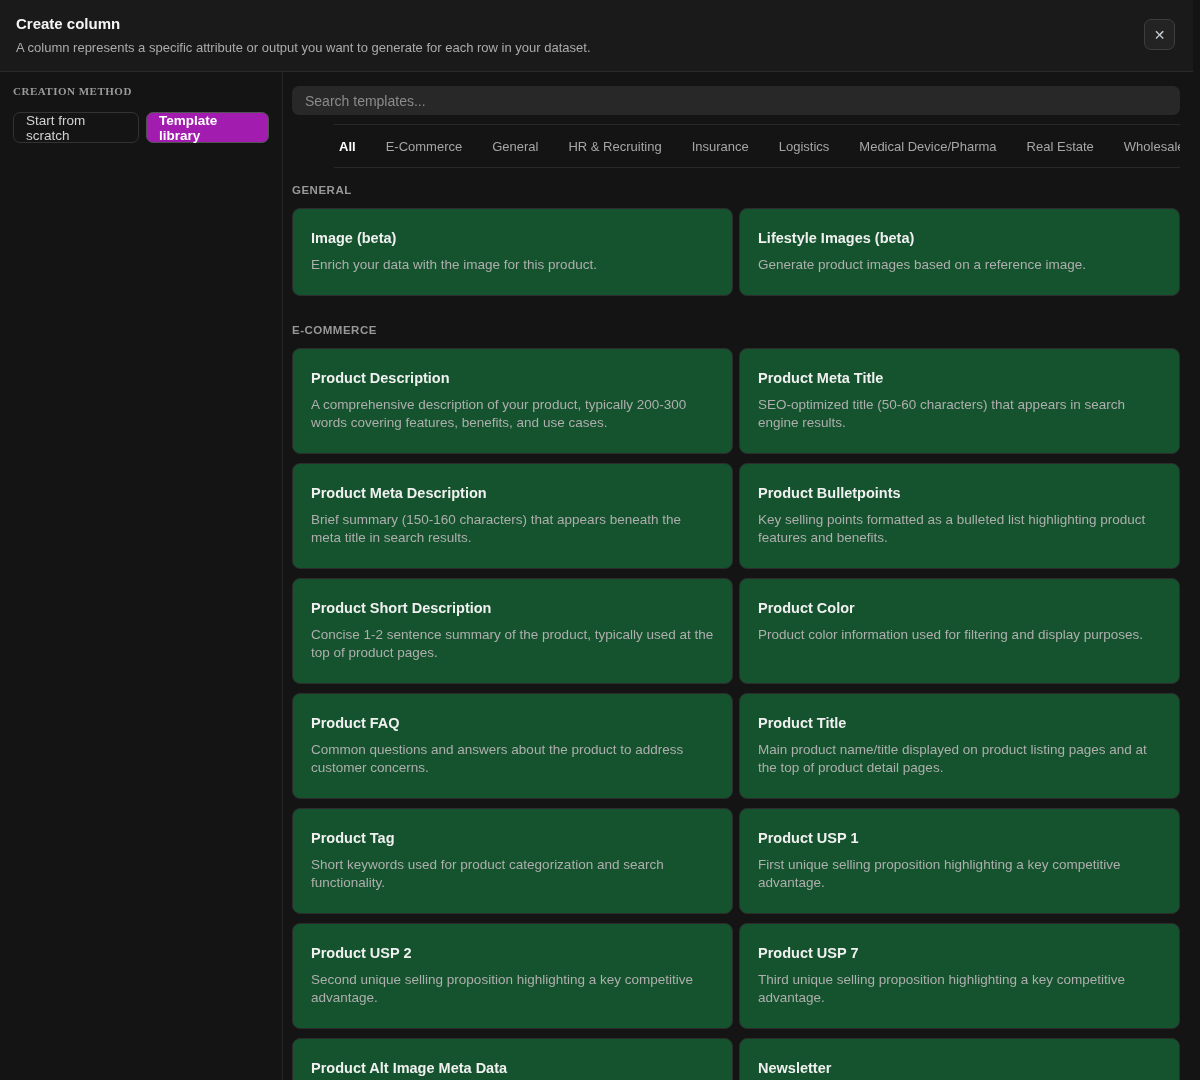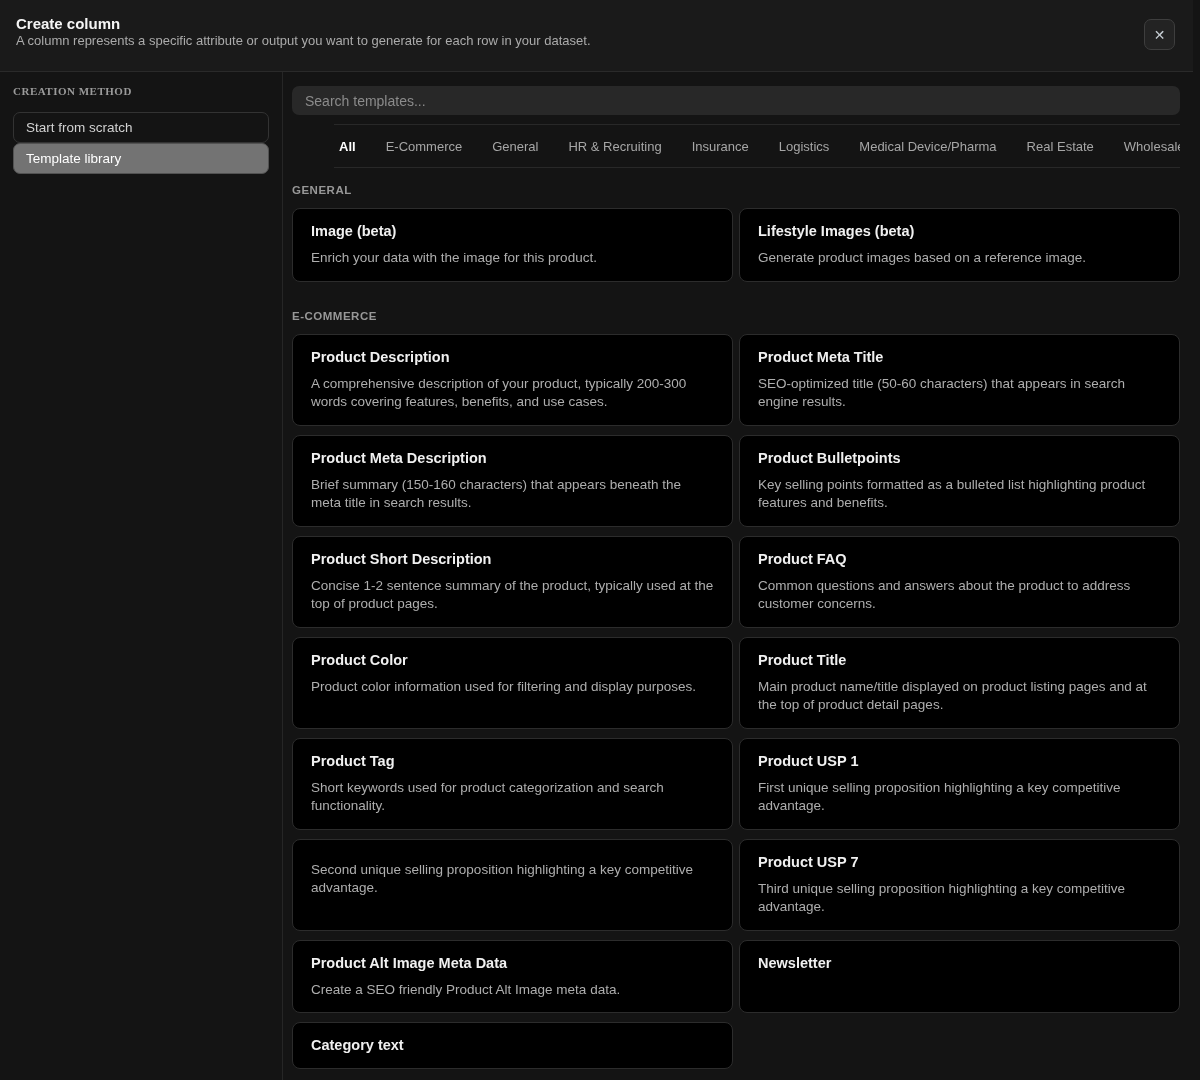--- a/index.html
+++ b/index.html
@@ -11,42 +11,42 @@
   }
   .modal{width:1193px;height:1080px;display:flex;flex-direction:column;}
 
   
   .modal-header{
     flex:0 0 auto;height:72px;box-sizing:border-box;
     background:#1a1a1a;border-bottom:1px solid #2a2a2a;
     padding:15px 16px 0 16px;position:relative;
   }
   .modal-title{font-size:15px;font-weight:bold;color:#f5f5f5;line-height:18px;}
-  .modal-subtitle{font-size:13px;color:#ababab;line-height:15px;}
+  .modal-subtitle{font-size:13px;color:#ababab;margin-top:7px;line-height:15px;}
   .close-btn{
     position:absolute;right:18px;top:19px;width:31px;height:31px;
     box-sizing:border-box;border-radius:7px;border:1px solid #3e3e3e;
     background:#232323;color:#c6cdd3;display:flex;align-items:center;justify-content:center;
     font-size:14px;line-height:1;cursor:pointer;padding:0;font-family:inherit;
   }
 
   
   .body-row{flex:1;display:flex;min-height:0;}
   .sidebar{
     flex:0 0 auto;width:283px;box-sizing:border-box;
     border-right:1px solid #262626;padding:13px;
   }
   .creation-label{font-size:11px;font-weight:bold;color:#9b9b9b;letter-spacing:.5px;font-family:Liberation Serif, serif;}
-  .side-items{margin-top:15px;display:flex;flex-direction:column;}
+  .side-items{margin-top:15px;display:flex;gap:7px;}
   .side-btn{
     height:31px;box-sizing:border-box;border-radius:7px;border:1px solid #333333;
     background:transparent;color:#d2d2d2;font-size:13.5px;text-align:left;
     padding:0 12px;font-family:inherit;cursor:pointer;
   }
-  .side-btn.selected{background:#737373;border-color:#525252;color:#ffffff;font-weight:normal;}
+  .side-btn.selected{background:#a21caf;border-color:#525252;color:#ffffff;font-weight:bold;}
 
   
   .main{flex:1;min-width:0;box-sizing:border-box;padding:14px 13px 0 9px;overflow:hidden;}
   .search-input{
     display:block;width:100%;height:29px;box-sizing:border-box;
     background:#282828;border:none;border-radius:7px;outline:none;
     color:#e3e3e3;font-size:14px;padding:0 13px;font-family:inherit;
   }
   .search-input::placeholder{color:#8b8b8b;}
   .tabs{
@@ -59,22 +59,22 @@
     flex:0 0 auto;background:none;border:none;padding:0;margin:0;
     font-size:13px;color:#a6a6a6;font-family:inherit;cursor:pointer;
   }
   .tab.active{color:#ffffff;font-weight:bold;}
 
   .section{margin-top:28px;}
   .section:first-child{margin-top:16px;}
   .section-label{font-size:11.5px;font-weight:bold;color:#989898;letter-spacing:.5px;}
   .cards{margin-top:12px;display:grid;grid-template-columns:1fr 1fr;column-gap:6px;row-gap:9px;}
   .card{
-    background:#000000;border:1px solid #2c2c2c;border-radius:8px;
-    box-sizing:border-box;padding:13px 18px;cursor:pointer;
+    background:#14532d;border:1px solid #2c2c2c;border-radius:8px;
+    box-sizing:border-box;padding:20px 18px;cursor:pointer;
   }
   .card-title{font-size:14.5px;font-weight:bold;color:#f0f0f0;line-height:19px;}
   .card-desc{margin-top:8px;font-size:13.5px;color:#aeaeae;line-height:18.5px;max-width:430px;}
 </style>
 </head>
 <body>
 
 <div class="modal">
 
   <header class="modal-header">
@@ -139,40 +139,41 @@
               </div>
               <div class="card">
                 <div class="card-title">Product Bulletpoints</div>
                 <div class="card-desc">Key selling points formatted as a bulleted list highlighting product features and benefits.</div>
               </div>
               <div class="card">
                 <div class="card-title">Product Short Description</div>
                 <div class="card-desc">Concise 1-2 sentence summary of the product, typically used at the top of product pages.</div>
               </div>
               <div class="card">
+                <div class="card-title">Product Color</div>
+                <div class="card-desc">Product color information used for filtering and display purposes.</div>
+              </div>
+              <div class="card">
                 <div class="card-title">Product FAQ</div>
                 <div class="card-desc">Common questions and answers about the product to address customer concerns.</div>
-              </div>
-              <div class="card">
-                <div class="card-title">Product Color</div>
-                <div class="card-desc">Product color information used for filtering and display purposes.</div>
               </div>
               <div class="card">
                 <div class="card-title">Product Title</div>
                 <div class="card-desc">Main product name/title displayed on product listing pages and at the top of product detail pages.</div>
               </div>
               <div class="card">
                 <div class="card-title">Product Tag</div>
                 <div class="card-desc">Short keywords used for product categorization and search functionality.</div>
               </div>
               <div class="card">
                 <div class="card-title">Product USP 1</div>
                 <div class="card-desc">First unique selling proposition highlighting a key competitive advantage.</div>
               </div>
               <div class="card">
+                <div class="card-title">Product USP 2</div>
                 <div class="card-desc">Second unique selling proposition highlighting a key competitive advantage.</div>
               </div>
               <div class="card">
                 <div class="card-title">Product USP 7</div>
                 <div class="card-desc">Third unique selling proposition highlighting a key competitive advantage.</div>
               </div>
               <div class="card">
                 <div class="card-title">Product Alt Image Meta Data</div>
                 <div class="card-desc">Create a SEO friendly Product Alt Image meta data.</div>
               </div>

